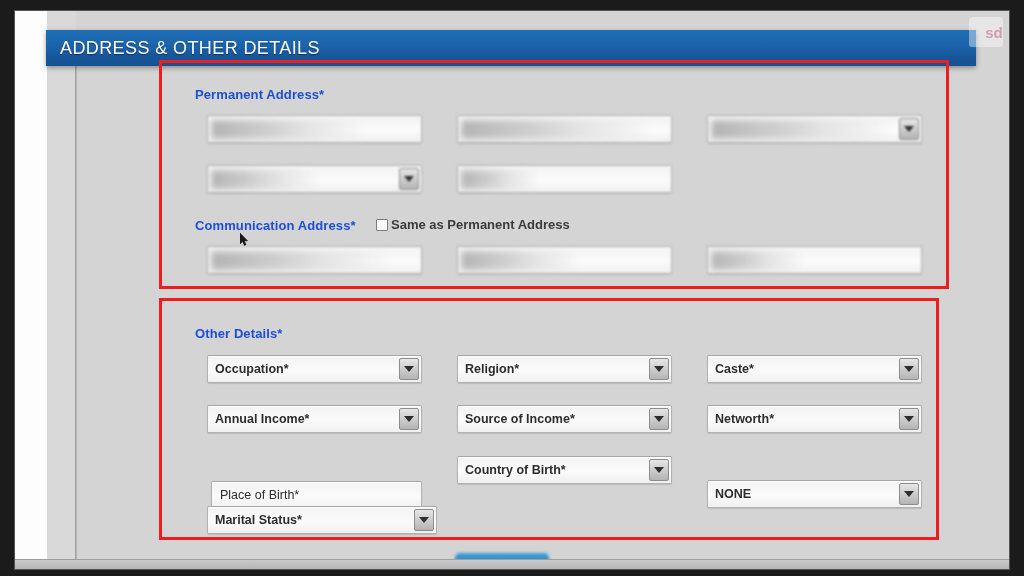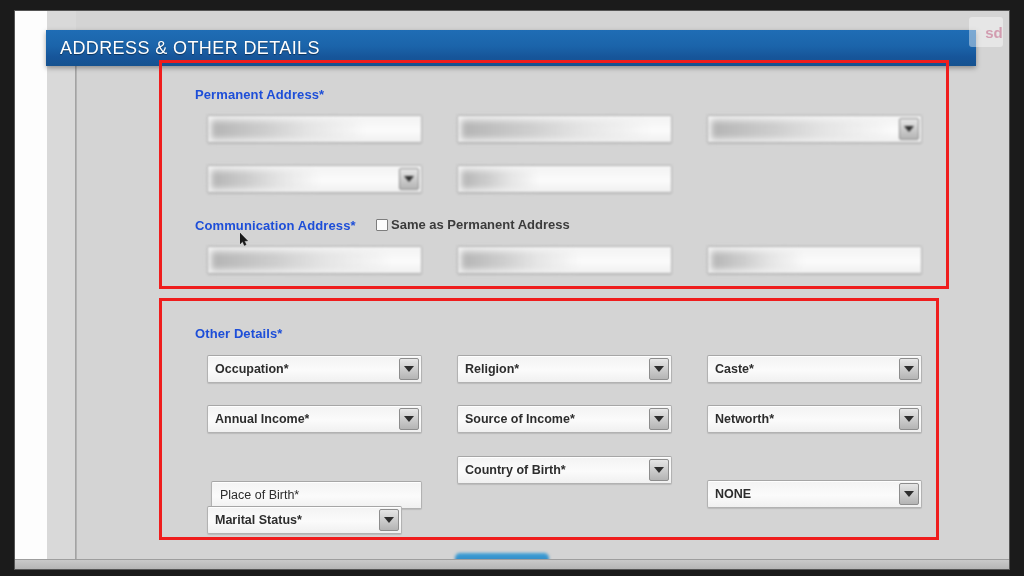--- a/index.html
+++ b/index.html
@@ -309,21 +309,21 @@
       </div>
       <div class="field has-arrow" style="left:442px; top:445px; width:215px;">
         <div class="txt">Country of Birth*</div>
         <div class="arrow"></div>
       </div>
       <div class="field has-arrow" style="left:692px; top:469px; width:215px;">
         <div class="txt">NONE</div>
         <div class="arrow"></div>
       </div>
 
-      <div class="field has-arrow" style="left:192px; top:495px; width:195px;">
+      <div class="field has-arrow" style="left:192px; top:495px; width:230px;">
         <div class="txt">Marital Status*</div>
         <div class="arrow"></div>
       </div>
 
       <div id="submit-btn">
         <span>Submit</span>
       </div>
       <div id="bottom-strip"></div>
 
       <svg id="cursor" viewBox="0 0 9 13">

